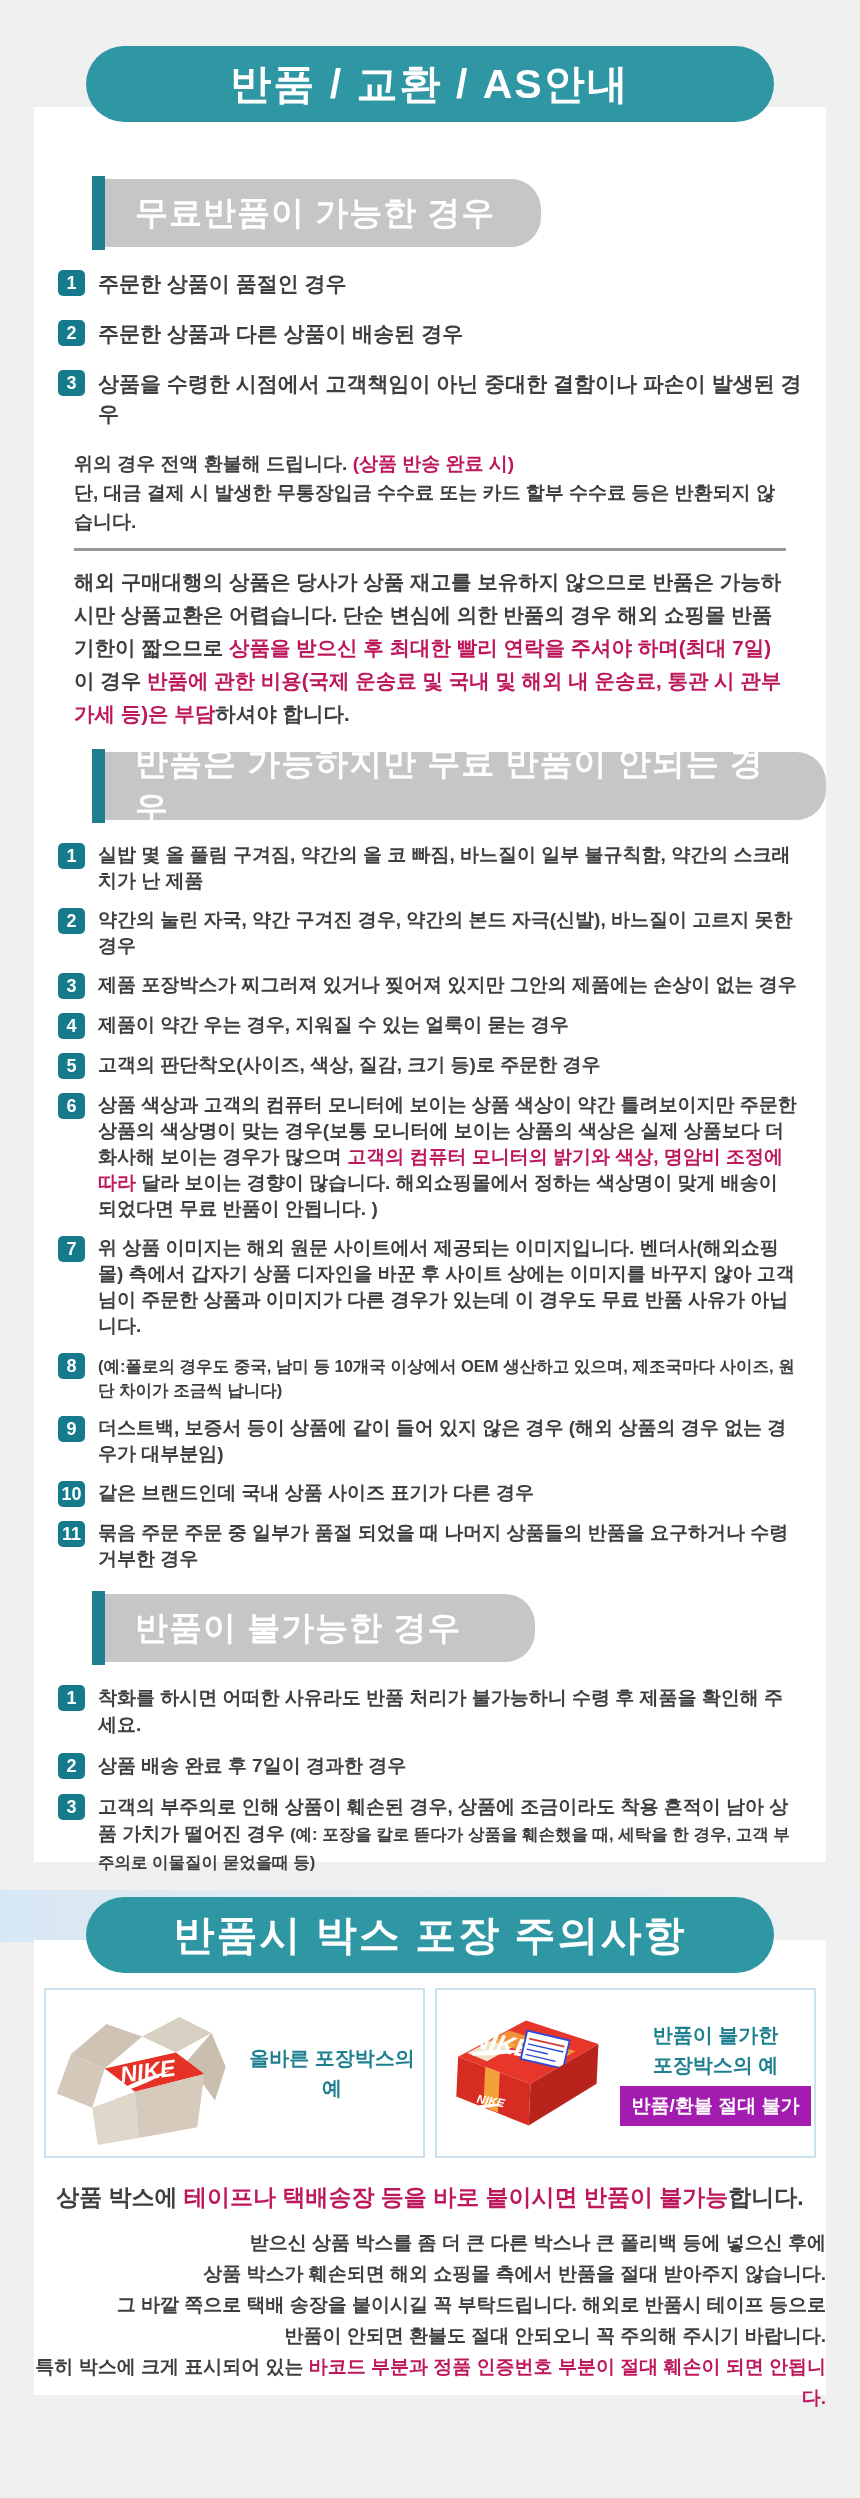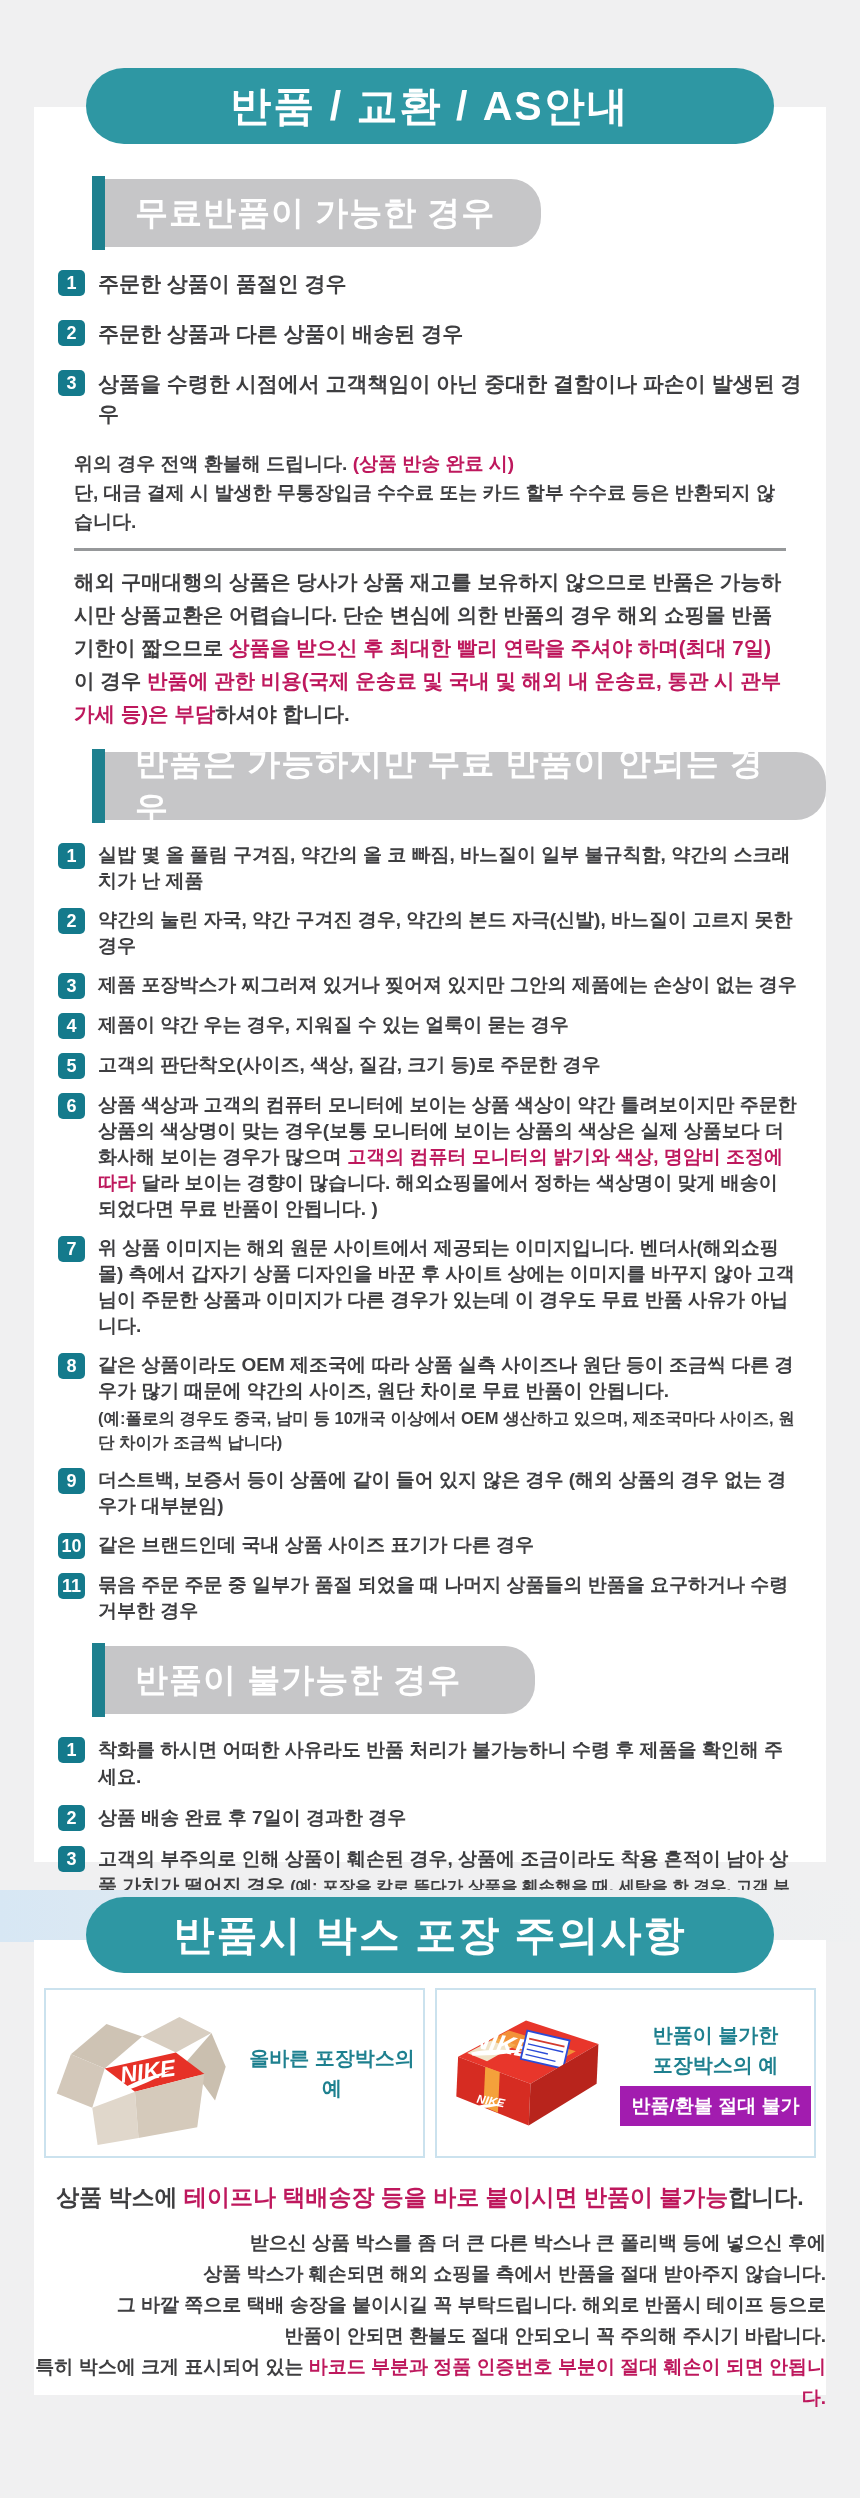--- a/index.html
+++ b/index.html
@@ -2,21 +2,21 @@
 <html><head>
 <meta charset="utf-8">
 <style>
   html,body{margin:0;padding:0;}
   body{font-family:"Liberation Sans","DejaVu Sans",sans-serif;background:#f0f0f1;}
   #page{position:relative;width:860px;height:2498px;background:#f0f0f1;overflow:hidden;margin:0 auto;}
 
   .big-banner{position:absolute;left:50%;transform:translateX(-50%);width:688px;height:76px;
     background:#2E97A3;border-radius:40px;display:flex;align-items:center;justify-content:center;
     color:#fff;font-size:41px;font-weight:bold;letter-spacing:2px;z-index:5;}
-  #banner1{top:68px;}
+  #banner1{top:46px;}
   #banner2{top:1897px;}
 
   .card{position:absolute;left:34px;width:792px;background:#fff;}
   #card1{top:107px;height:1755px;}
   #card2{top:1940px;height:455px;}
 
   #band{position:absolute;top:1890px;left:0;width:860px;height:52px;
     background:linear-gradient(90deg,#d7e7f4 0%,#e7ecf0 45%,#eff0f1 100%);}
 
   .sec-h{position:relative;min-width:430px;width:fit-content;height:68px;background:#c6c6c8;
@@ -125,21 +125,21 @@
           <div class="row">
             <span class="badge">6</span>
             <div class="txt"><span>상품 색상과 고객의 컴퓨터 모니터에 보이는 상품 색상이 약간 틀려보이지만 주문한 상품의 색상명이 맞는 경우(보통 모니터에 보이는 상품의 색상은 실제 상품보다 더 화사해 보이는 경우가 많으며 </span><span class="a">고객의 컴퓨터 모니터의 밝기와 색상, 명암비 조정에 따라</span><span> 달라 보이는 경향이 많습니다. 해외쇼핑몰에서 정하는 색상명이 맞게 배송이 되었다면 무료 반품이 안됩니다. )</span></div>
           </div>
           <div class="row">
             <span class="badge">7</span>
             <div class="txt"><span>위 상품 이미지는 해외 원문 사이트에서 제공되는 이미지입니다. 벤더사(해외쇼핑몰) 측에서 갑자기 상품 디자인을 바꾼 후 사이트 상에는 이미지를 바꾸지 않아 고객님이 주문한 상품과 이미지가 다른 경우가 있는데 이 경우도 무료 반품 사유가 아닙니다.</span></div>
           </div>
           <div class="row">
             <span class="badge">8</span>
-            <div class="txt"><span>같은 상품이라도 OEM 제조국에 따라 상품 실측 사이즈나 원단 등이 조금씩 다른 경우가 많기 때문에 약간의 사이즈, 원단 차이로 무료 반품이 안됩니다.</span><div class="subnote">(예:폴로의 경우도 중국, 남미 등 10개국 이상에서 OEM 생산하고 있으며, 제조국마다 사이즈, 원단 차이가 조금씩 납니다)</div></div>
+            <div class="txt"><div class="subnote">(예:폴로의 경우도 중국, 남미 등 10개국 이상에서 OEM 생산하고 있으며, 제조국마다 사이즈, 원단 차이가 조금씩 납니다)</div></div>
           </div>
           <div class="row">
             <span class="badge">9</span>
             <div class="txt"><span>더스트백, 보증서 등이 상품에 같이 들어 있지 않은 경우 (해외 상품의 경우 없는 경우가 대부분임)</span></div>
           </div>
           <div class="row">
             <span class="badge">10</span>
             <div class="txt"><span>같은 브랜드인데 국내 상품 사이즈 표기가 다른 경우</span></div>
           </div>
           <div class="row">

